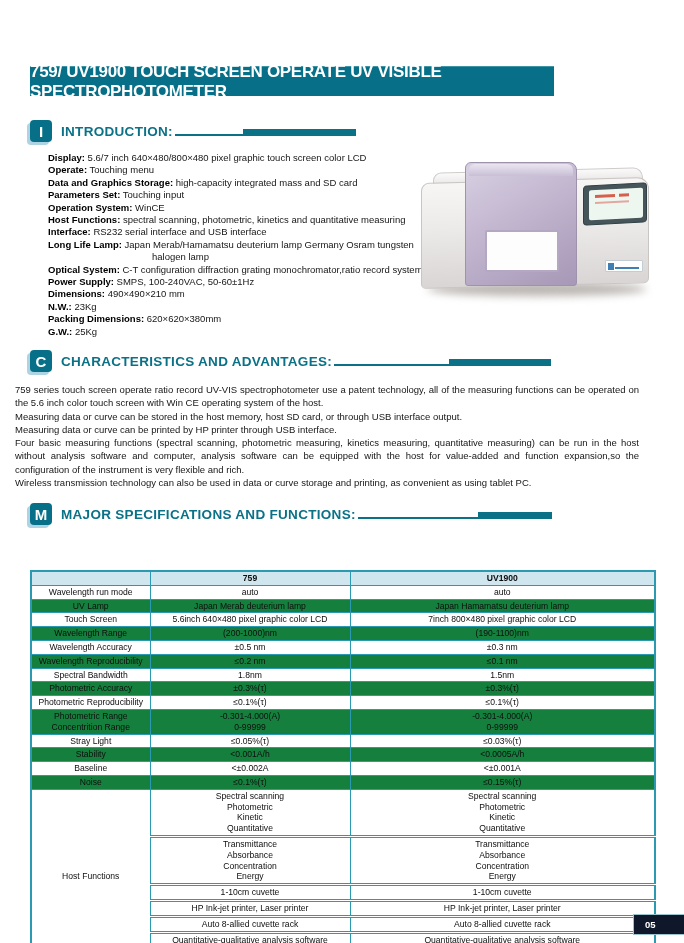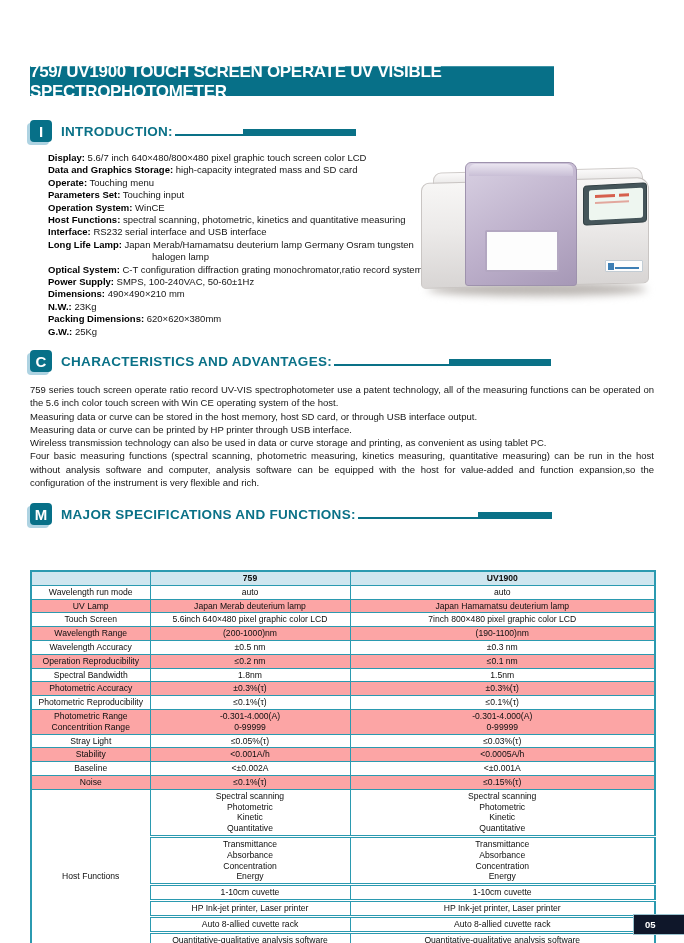--- a/index.html
+++ b/index.html
@@ -45,29 +45,29 @@
   .dev-screen-inner { position:absolute; left:5px; top:4px; width:54px; height:30px; background:#eef6f0; border-radius:2px; }
   .dev-screen-mark1 { position:absolute; left:6px; top:5px; width:20px; height:3px; background:#d6604d; }
   .dev-screen-mark2 { position:absolute; left:6px; top:12px; width:34px; height:2px; background:#e2a79d; }
   .dev-screen-mark3 { position:absolute; left:30px; top:5px; width:10px; height:3px; background:#d6604d; }
   .dev-logo { position:absolute; right:18px; bottom:26px; width:38px; height:12px; background:#fdfdfd;
               border:1px solid #c2ccd4; border-radius:1px; display:flex; align-items:center; padding-left:2px; gap:1px; }
   .dev-logo i { display:block; width:6px; height:7px; background:#3d7fb5; }
   .dev-logo u { display:block; width:24px; height:2px; background:#3d7fb5; margin-top:4px; }
 
   
-  .chars { left:30px; top:383px; width:624px; font-size:9.5px; line-height:13.3px; color:#161616; text-align:justify; }
+  .chars { left:15px; top:383px; width:624px; font-size:9.5px; line-height:13.3px; color:#161616; text-align:justify; }
 
   
   .specs-wrap { left:30px; top:533px; width:624px;margin-top:37px; }
   table { width:624px; border-collapse:collapse; font-size:8.6px; color:#0e0e0e; table-layout:fixed; }
   th, td { border:1px solid #2b9ab0; text-align:center; padding:1px 3px; font-weight:normal; line-height:10.8px; vertical-align:middle; }
   table { border:2px solid #2b9ab0; }
   thead th { background:#cfe6ef; font-weight:bold; height:14px; }
-  tbody tr.shaded { background:#fca5a5; }
+  tbody tr.shaded { background:#15803d; }
   tbody tr { height:13px; }
   tbody tr.host-sep td { border-top:3px double #2b9ab0; }
 
   
   .pagenum { right:0; top:914px; width:51px; height:21px; background:#0f172a; color:#fff; font-weight:bold;
              font-size:9.5px; display:flex; align-items:center; padding-left:11px; border:1px solid #9cc4cf; border-right:none; }
 
   
   .head-intro { left:30px; top:120px; width:326px; }
   .head-chars { left:30px; top:350px; width:521px; }
@@ -84,22 +84,22 @@
   <span class="badge">I</span>
   <span class="sec-title">INTRODUCTION:</span>
   <span class="rule">
       <span class="thin"></span>
       <span class="thick" style="width:113px;"></span>
     </span>
 </div>
 
 <div class="abs intro-lines">
     <div class="spec-line"><b>Display:</b> 5.6/7 inch 640×480/800×480 pixel graphic touch screen color LCD</div>
+    <div class="spec-line"><b>Operate:</b> Touching menu</div>
     <div class="spec-line"><b>Data and Graphics Storage:</b> high-capacity integrated mass and SD card</div>
-    <div class="spec-line"><b>Operate:</b> Touching menu</div>
     <div class="spec-line"><b>Parameters Set:</b> Touching input</div>
     <div class="spec-line"><b>Operation System:</b> WinCE</div>
     <div class="spec-line"><b>Host Functions:</b> spectral scanning, photometric, kinetics and quantitative measuring</div>
     <div class="spec-line"><b>Interface:</b> RS232 serial interface and USB interface</div>
     <div class="spec-line"><b>Long Life Lamp:</b> Japan Merab/Hamamatsu deuterium lamp Germany Osram tungsten</div>
     <div class="spec-line indent">halogen lamp</div>
     <div class="spec-line"><b>Optical System:</b> C-T configuration diffraction grating monochromator,ratio record system</div>
     <div class="spec-line"><b>Power Supply:</b> SMPS, 100-240VAC, 50-60±1Hz</div>
     <div class="spec-line"><b>Dimensions:</b> 490×490×210 mm</div>
     <div class="spec-line"><b>N.W.:</b> 23Kg</div>
@@ -133,22 +133,22 @@
   <span class="rule">
       <span class="thin"></span>
       <span class="thick" style="width:102px;"></span>
     </span>
 </div>
 
 <div class="abs chars">
     <div>759 series touch screen operate ratio record UV-VIS spectrophotometer use a patent technology, all of the measuring functions can be operated on the 5.6 inch color touch screen with Win CE operating system of the host.</div>
     <div>Measuring data or curve can be stored in the host memory, host SD card, or through USB interface output.</div>
     <div>Measuring data or curve can be printed by HP printer through USB interface.</div>
+    <div>Four basic measuring functions (spectral scanning, photometric measuring, kinetics measuring, quantitative measuring) can be run in the host without analysis software and computer, analysis software can be equipped with the host for value-added and function expansion,so the configuration of the instrument is very flexible and rich.</div>
     <div>Wireless transmission technology can also be used in data or curve storage and printing, as convenient as using tablet PC.</div>
-    <div>Four basic measuring functions (spectral scanning, photometric measuring, kinetics measuring, quantitative measuring) can be run in the host without analysis software and computer, analysis software can be equipped with the host for value-added and function expansion,so the configuration of the instrument is very flexible and rich.</div>
   </div>
 
 <div class="abs sec-head head-major">
   <span class="badge">M</span>
   <span class="sec-title">MAJOR  SPECIFICATIONS  AND  FUNCTIONS:</span>
   <span class="rule">
       <span class="thin"></span>
       <span class="thick" style="width:74px;"></span>
     </span>
 </div>
@@ -218,21 +218,21 @@
           </th>
           <td>
             <div>±0.5 nm</div>
           </td>
           <td>
             <div>±0.3 nm</div>
           </td>
         </tr>
         <tr class="shaded">
           <th>
-            <div>Operation Reproducibility</div>
+            <div>Wavelength Reproducibility</div>
           </th>
           <td>
             <div>≤0.2 nm</div>
           </td>
           <td>
             <div>≤0.1 nm</div>
           </td>
         </tr>
         <tr>
           <th>

